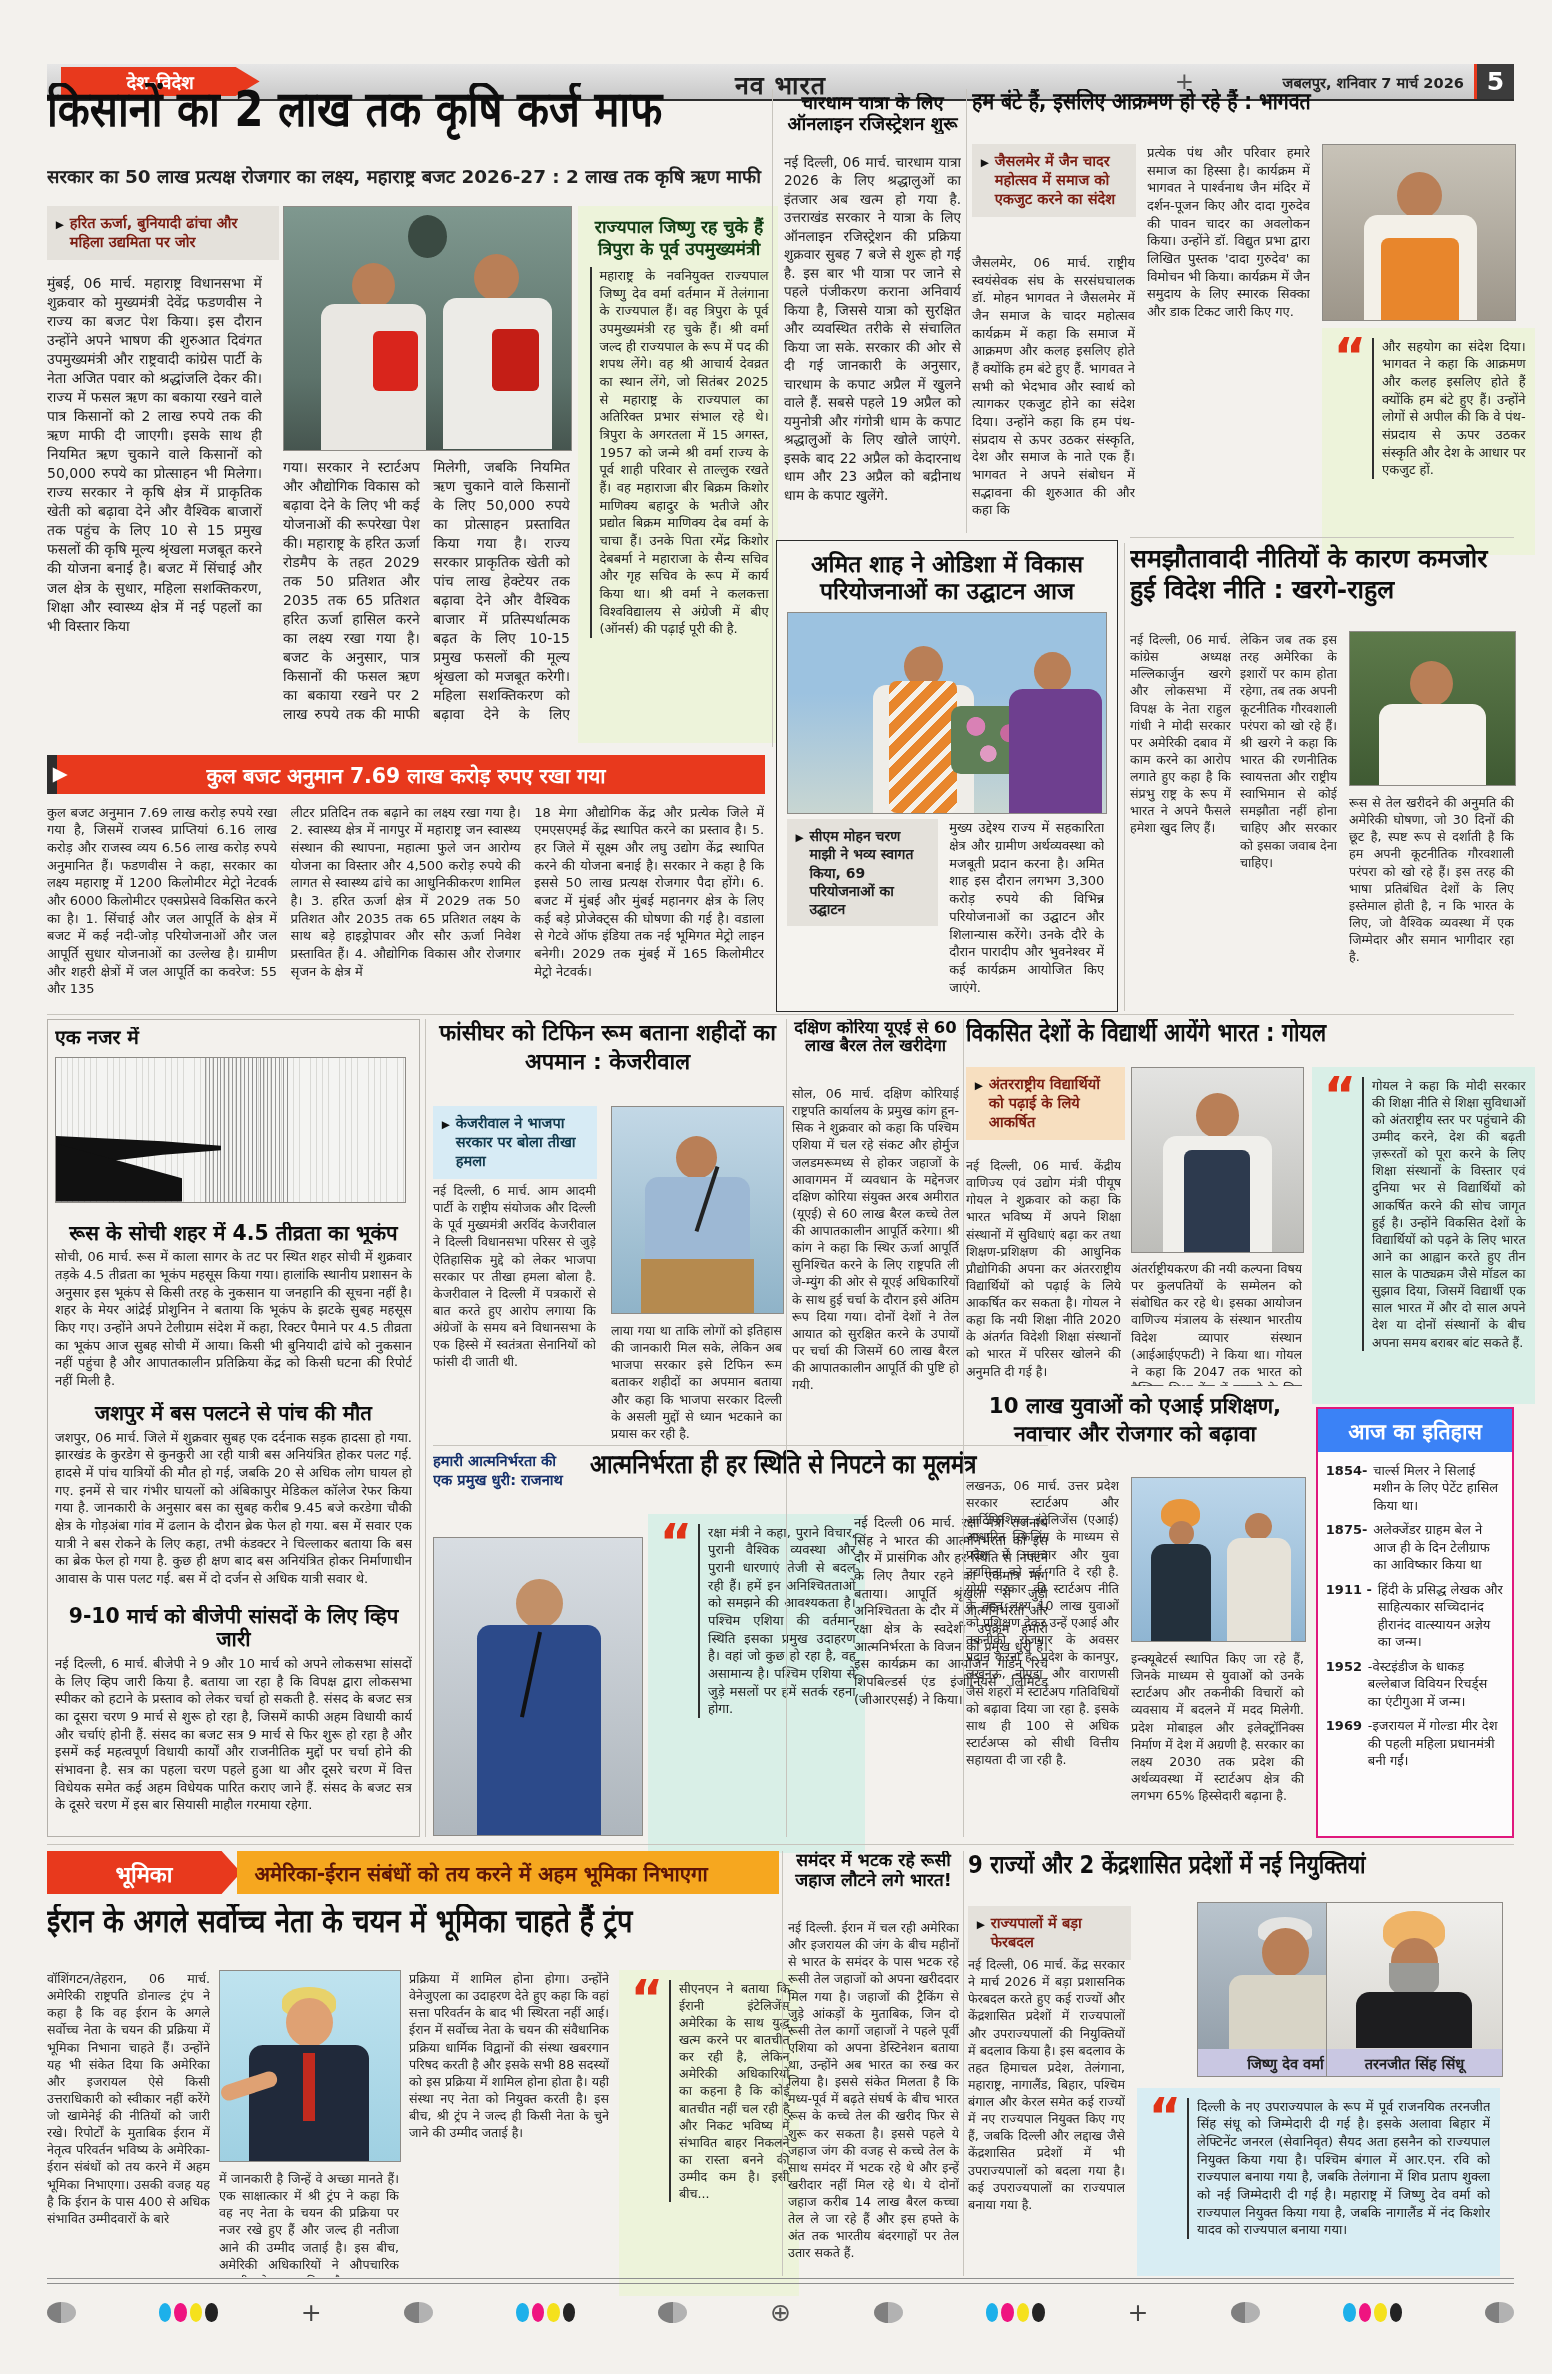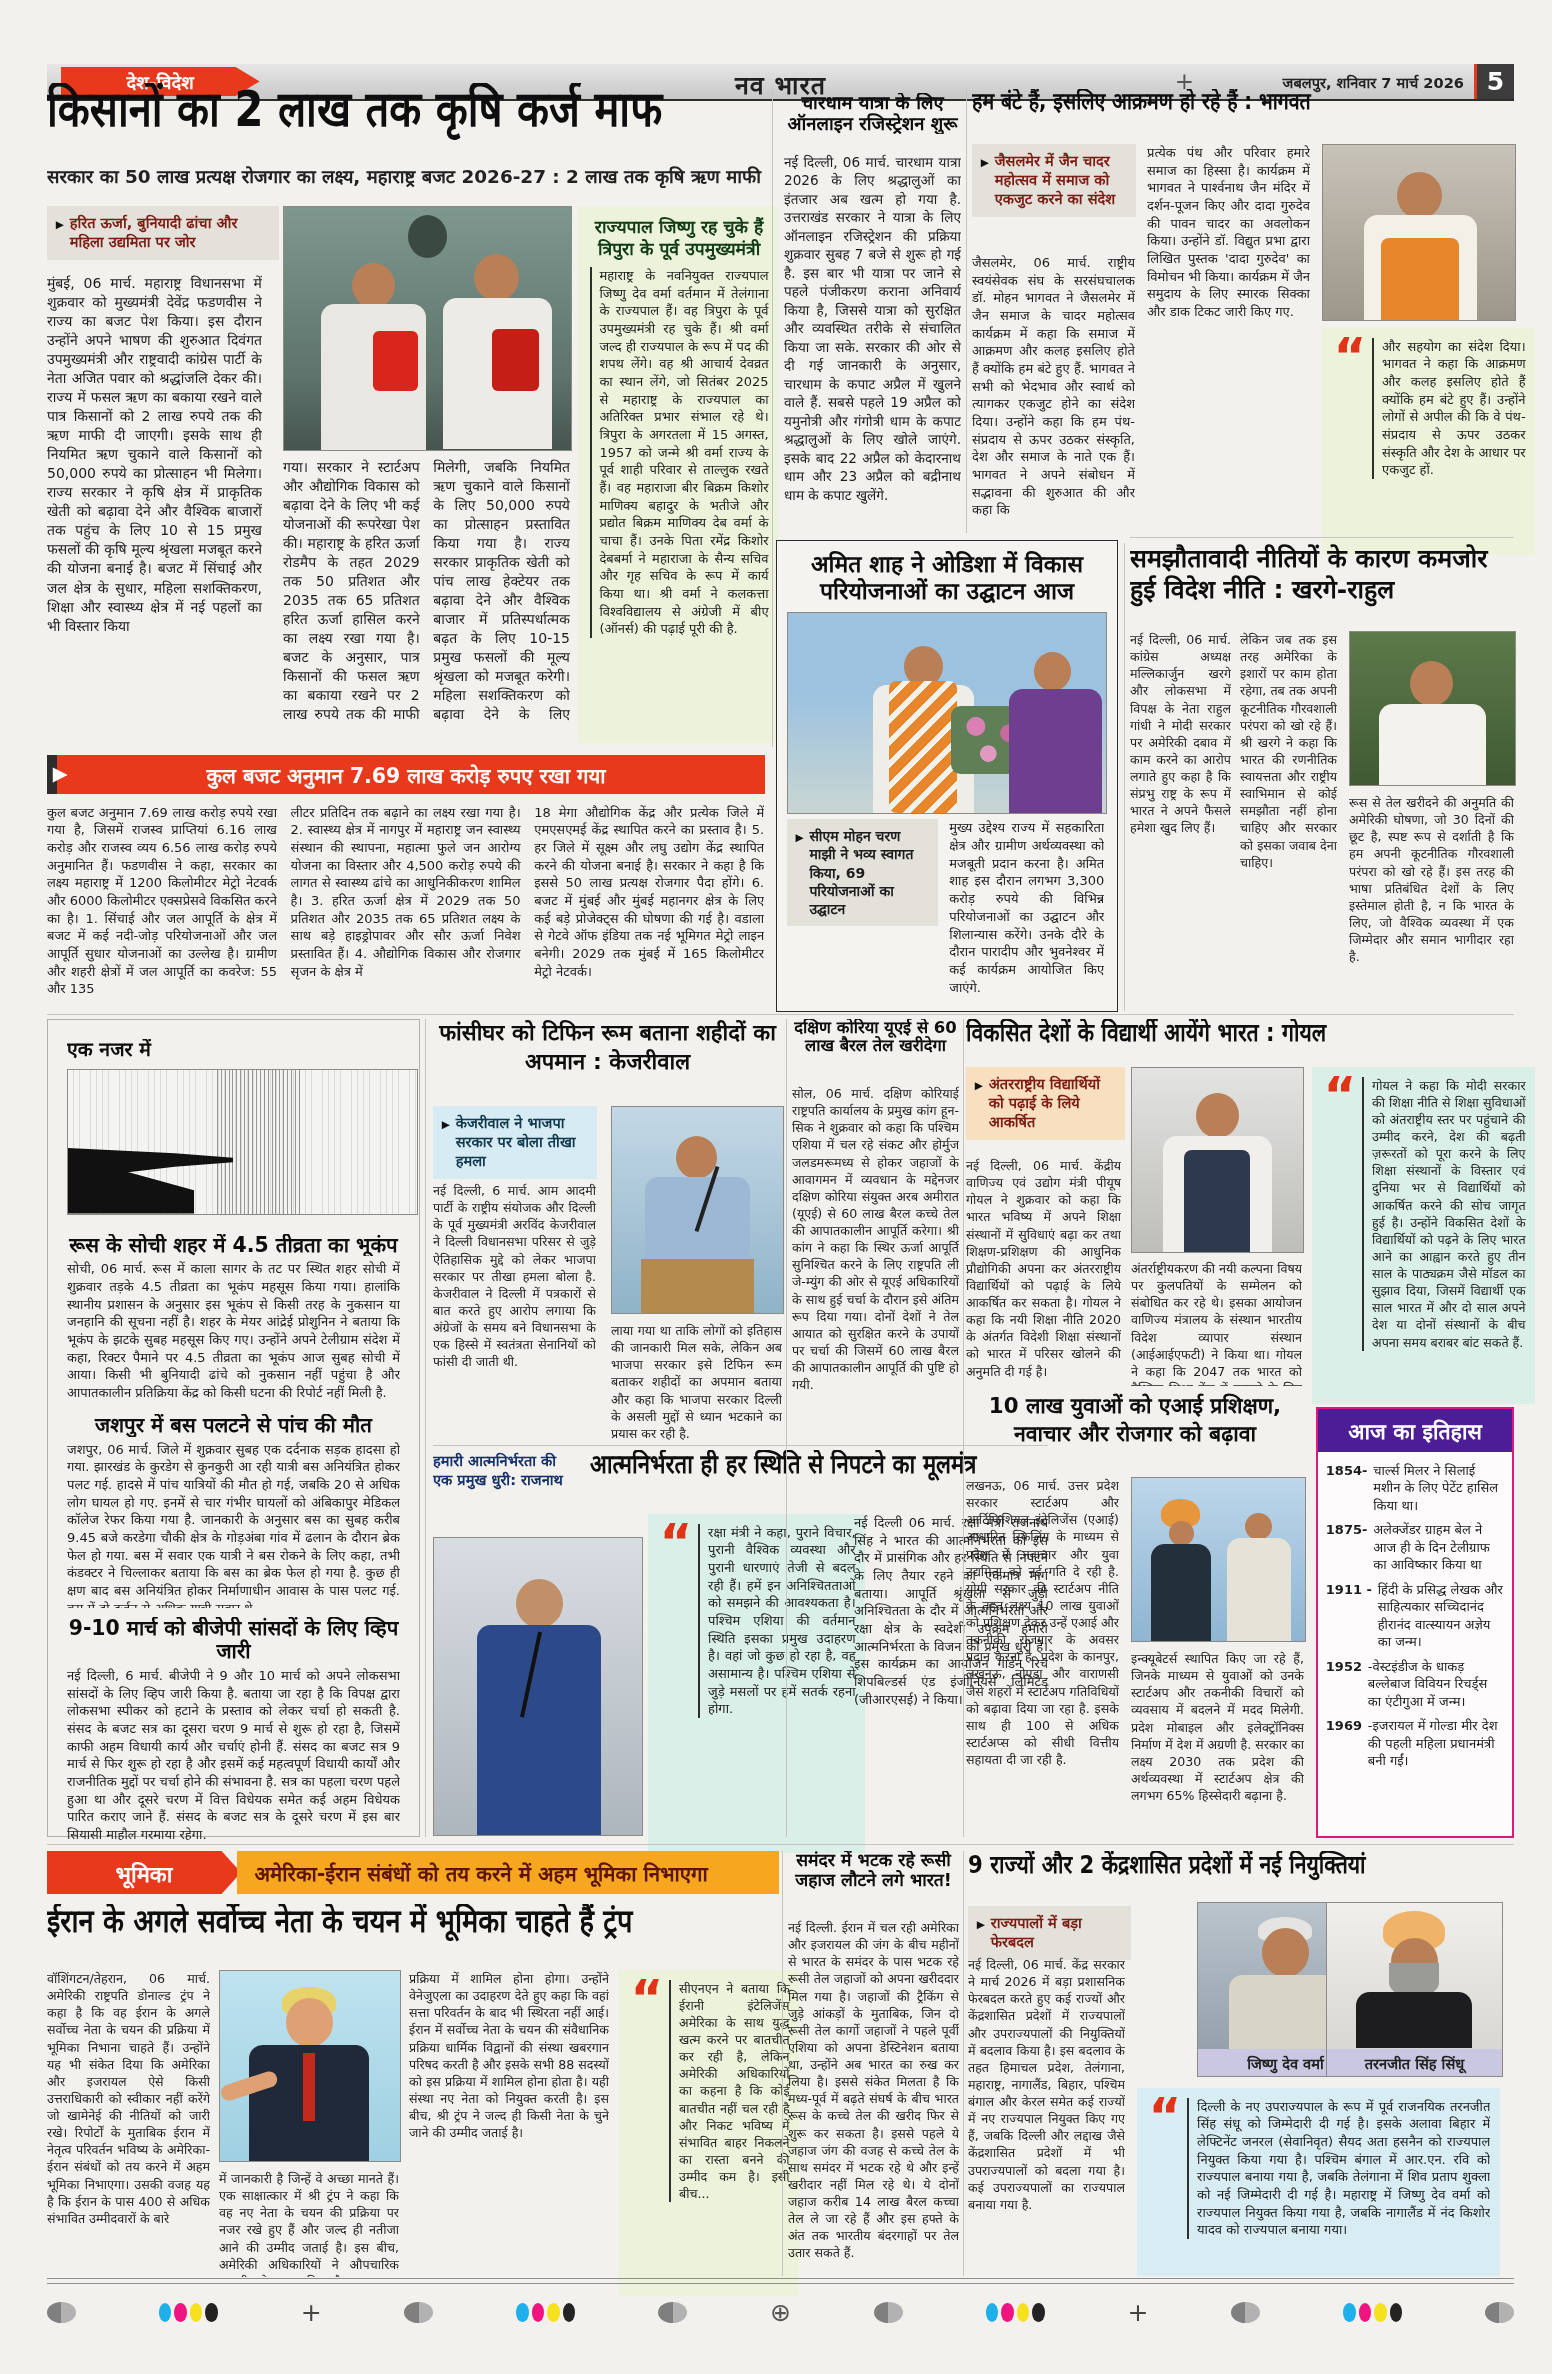--- a/index.html
+++ b/index.html
@@ -31,21 +31,21 @@
   .photo{position:absolute;overflow:hidden;border:1px solid #8d8a85;}
   .capbar{position:absolute;left:0;right:0;bottom:0;height:27px;background:#c9c7e2;font-weight:700;font-size:14.6px;color:#222;display:flex;align-items:center;justify-content:center;}
   .ph-head{position:absolute;border-radius:50%;background:#b97f57;}
   .ph-body{position:absolute;border-radius:13.6px 13.6px 0 0;}
   
   .banner{height:39px;background:#e8391d;color:#fff;font-weight:700;font-size:20.4px;display:flex;align-items:center;justify-content:center;position:relative;}
   .banner .barrow{position:absolute;left:5.8px;top:6.8px;color:#fff;font-size:19.4px;}
   .banner-edge{position:absolute;left:0;top:0;bottom:0;width:9.7px;background:#2d2d2d;}
   
   .histbox{border:2.4px solid #e0187d;background:#fdfbfc;}
-  .histhead{height:43px;background:#4c1d95;color:#fff;font-weight:800;font-size:21.3px;display:flex;align-items:center;justify-content:center;}
+  .histhead{height:43px;background:#3b82f6;color:#fff;font-weight:800;font-size:21.3px;display:flex;align-items:center;justify-content:center;}
   .histitem{display:flex;gap:5.8px;font-size:13px;line-height:1.35;margin-bottom:6.8px;}
   .histyear{font-weight:800;flex:0 0 auto;}
   
   .roleband{height:43px;position:relative;}
   .rolebox{position:absolute;left:0;top:0;width:194px;height:43px;background:#e8391d;color:#fff;font-weight:800;font-size:22px;display:flex;align-items:center;justify-content:center;clip-path:polygon(0 0,90% 0,100% 50%,90% 100%,0 100%);}
   .rolebar{position:absolute;left:190px;right:0;top:0;height:43px;background:linear-gradient(#f9b33a,#f executives5a01e);background:#f6a71f;color:#5d1408;font-weight:700;font-size:20.4px;display:flex;align-items:center;padding-left:17.5px;}
   .vrule{position:absolute;width:1px;background:#c7c4bd;}
   .hrule{position:absolute;height:1px;background:#c7c4bd;}
   .boxed{border:1.9px solid #2b2b2b;background:#f5f3ef;}
   .condense{transform:scaleX(0.85);transform-origin:0 50%;white-space:nowrap;}
@@ -150,21 +150,21 @@
 
   <div class="abs hl" style="left:1130px;top:543px;width:384px;height:78px;font-size:25px;line-height:1.25;">समझौतावादी नीतियों के कारण कमजोर हुई विदेश नीति : खरगे-राहुल</div>
   <div class="photo" style="left:1349px;top:631px;width:165px;height:153px;background:linear-gradient(#5d7a4a,#3f5a33);">
     <div class="ph-head" style="left:60px;top:29px;width:43px;height:45px;"></div>
     <div class="ph-body" style="left:29px;top:72px;width:107px;height:82px;background:#f4f2ec;"></div>
   </div>
   <div class="abs bt" style="left:1130px;top:631px;width:101px;height:380px;font-size:12.6px;">नई दिल्ली, 06 मार्च. कांग्रेस अध्यक्ष मल्लिकार्जुन खरगे और लोकसभा में विपक्ष के नेता राहुल गांधी ने मोदी सरकार पर अमेरिकी दबाव में काम करने का आरोप लगाते हुए कहा है कि संप्रभु राष्ट्र के रूप में भारत ने अपने फैसले हमेशा खुद लिए हैं।</div>
   <div class="abs bt" style="left:1240px;top:631px;width:97px;height:380px;font-size:12.6px;">लेकिन जब तक इस तरह अमेरिका के इशारों पर काम होता रहेगा, तब तक अपनी कूटनीतिक गौरवशाली परंपरा को खो रहे हैं। श्री खरगे ने कहा कि भारत की रणनीतिक स्वायत्तता और राष्ट्रीय स्वाभिमान से कोई समझौता नहीं होना चाहिए और सरकार को इसका जवाब देना चाहिए।</div>
   <div class="abs bt" style="left:1349px;top:794px;width:165px;height:217px;font-size:12.6px;">रूस से तेल खरीदने की अनुमति की अमेरिकी घोषणा, जो 30 दिनों की छूट है, स्पष्ट रूप से दर्शाती है कि हम अपनी कूटनीतिक गौरवशाली परंपरा को खो रहे हैं। इस तरह की भाषा प्रतिबंधित देशों के लिए इस्तेमाल होती है, न कि भारत के लिए, जो वैश्विक व्यवस्था में एक जिम्मेदार और समान भागीदार रहा है.</div>
 
-  <div class="abs" style="left:47px;top:1019px;width:373px;height:818px;border:1px solid #b3b0aa;padding:19px;box-sizing:border-box;">
+  <div class="abs" style="left:47px;top:1019px;width:373px;height:818px;border:1px solid #b3b0aa;padding:7px;box-sizing:border-box;">
     <div class="hl" style="font-size:19.4px;">एक नजर में</div>
     <div class="photo" style="position:relative;margin-top:7.8px;width:349px;height:144px;background:repeating-linear-gradient(90deg,#f4f4f2 0 4.9px,#d9d9d5 4.9px 5.8px),#eeeeec;">
       <div style="position:absolute;left:146px;top:0;width:87px;height:144px;background:repeating-linear-gradient(90deg,transparent 0 2.9px,#6f6f6f 2.9px 3.9px);opacity:.7;"></div>
       <div style="position:absolute;left:-29px;top:68px;width:194px;height:45px;background:#111;clip-path:polygon(0 20%,70% 35%,100% 45%,100% 55%,70% 65%,0 100%);"></div>
       <div style="position:absolute;left:0;bottom:0;width:126px;height:58px;background:#111;clip-path:polygon(0 0,100% 60%,100% 100%,0 100%);"></div>
     </div>
     <div class="hl ctr" style="font-size:20.4px;margin-top:19px;">रूस के सोची शहर में 4.5 तीव्रता का भूकंप</div>
     <div class="bt" style="font-size:13px;margin-top:3.9px;height:144px;">सोची, 06 मार्च. रूस में काला सागर के तट पर स्थित शहर सोची में शुक्रवार तड़के 4.5 तीव्रता का भूकंप महसूस किया गया। हालांकि स्थानीय प्रशासन के अनुसार इस भूकंप से किसी तरह के नुकसान या जनहानि की सूचना नहीं है। शहर के मेयर आंद्रेई प्रोशुनिन ने बताया कि भूकंप के झटके सुबह महसूस किए गए। उन्होंने अपने टेलीग्राम संदेश में कहा, रिक्टर पैमाने पर 4.5 तीव्रता का भूकंप आज सुबह सोची में आया। किसी भी बुनियादी ढांचे को नुकसान नहीं पहुंचा है और आपातकालीन प्रतिक्रिया केंद्र को किसी घटना की रिपोर्ट नहीं मिली है.</div>
     <div class="hl ctr" style="font-size:20.4px;margin-top:9.7px;">जशपुर में बस पलटने से पांच की मौत</div>
     <div class="bt" style="font-size:13px;margin-top:3.9px;height:167px;">जशपुर, 06 मार्च. जिले में शुक्रवार सुबह एक दर्दनाक सड़क हादसा हो गया. झारखंड के कुरडेग से कुनकुरी आ रही यात्री बस अनियंत्रित होकर पलट गई. हादसे में पांच यात्रियों की मौत हो गई, जबकि 20 से अधिक लोग घायल हो गए. इनमें से चार गंभीर घायलों को अंबिकापुर मेडिकल कॉलेज रेफर किया गया है. जानकारी के अनुसार बस का सुबह करीब 9.45 बजे करडेगा चौकी क्षेत्र के गोड़अंबा गांव में ढलान के दौरान ब्रेक फेल हो गया. बस में सवार एक यात्री ने बस रोकने के लिए कहा, तभी कंडक्टर ने चिल्लाकर बताया कि बस का ब्रेक फेल हो गया है. कुछ ही क्षण बाद बस अनियंत्रित होकर निर्माणाधीन आवास के पास पलट गई. बस में दो दर्जन से अधिक यात्री सवार थे.</div>

